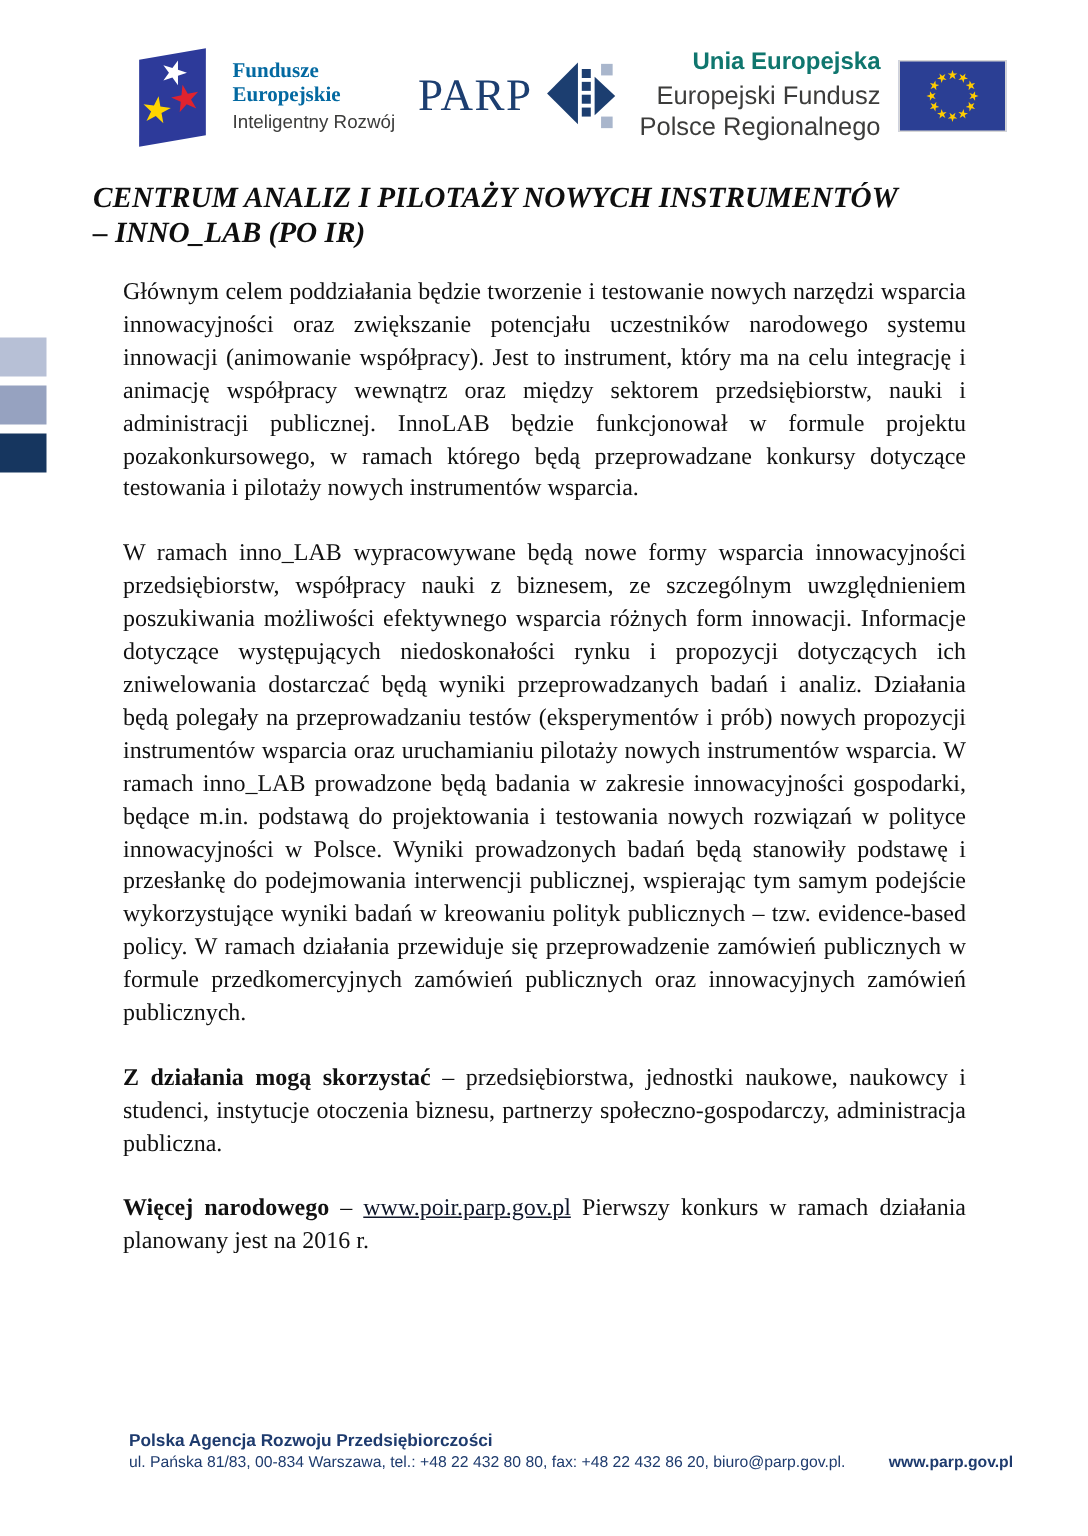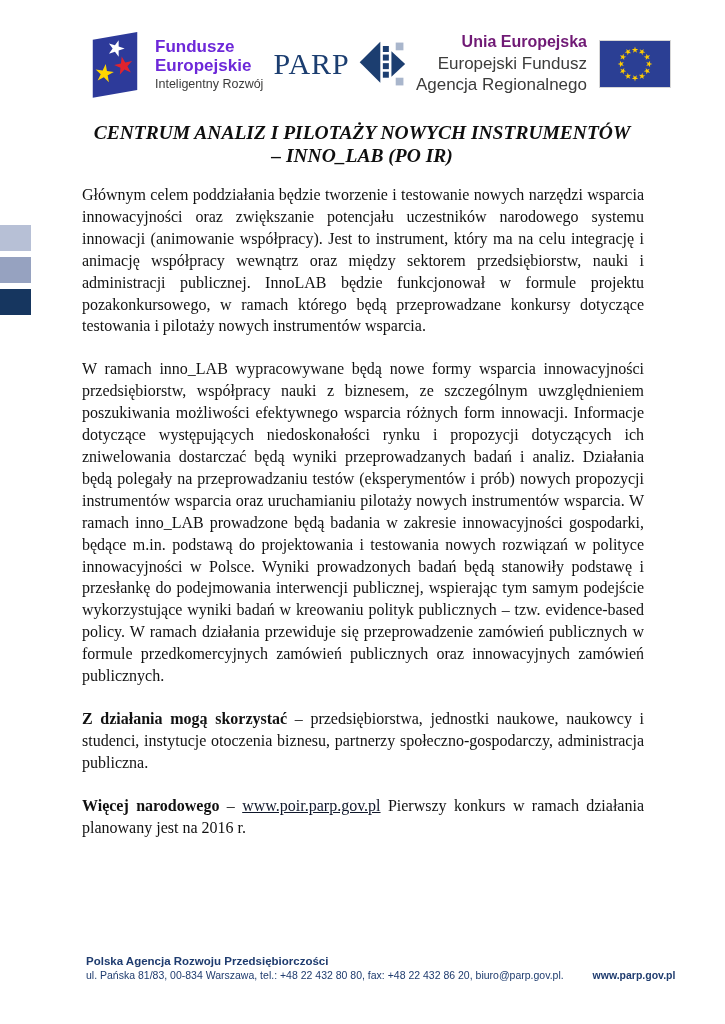--- a/index.html
+++ b/index.html
@@ -22,40 +22,40 @@
     left: 86px;
     width: 585px;
     height: 72px;
     display: flex;
     align-items: center;
     justify-content: space-between;
     font-family: "Liberation Sans", sans-serif;
   }
   .logo-group { display: flex; align-items: center; }
   .fe-text { margin-left: 11px; }
-  .fe-title { font-size: 17px; font-weight: bold; color: #6d28d9; line-height: 1.12; }
+  .fe-title { font-size: 14px; font-weight: bold; color: #0369a1; line-height: 1.12; font-family: Liberation Serif, serif; }
   .fe-sub { font-size: 12.5px; color: #3c3c3b; margin-top: 2px; }
   .parp-word {
     font-family: "Liberation Serif", serif;
     font-size: 30px;
     color: #1c3e70;
     letter-spacing: 1px;
     margin-right: 8px;
   }
   .eu-text { text-align: right; margin-right: 12px; }
-  .eu-title { font-size: 16px; font-weight: bold; color: #701a75; }
+  .eu-title { font-size: 16px; font-weight: bold; color: #0f766e; }
   .eu-sub { font-size: 17px; color: #3c3c3b; line-height: 1.25; margin-top: 2px; }
 
   
   .doc-title {
     position: absolute;
     top: 121px;
     left: 62px;
     width: 600px;
-    text-align: center;
+    text-align: left;
     font-size: 19.5px;
     font-weight: bold;
     font-style: italic;
     line-height: 23px;
     color: #0f0f0f;
   }
 
   
   .content {
     position: absolute;
@@ -127,21 +127,21 @@
         <rect x="44" y="44" width="9" height="9" fill="#a9b6cc"></rect>
         <polygon points="39,13 55,28 39,43" fill="#1c3e70"></polygon>
       </svg>
     </div>
 
     <div class="logo-group">
       <div class="eu-text">
         <div class="eu-title">Unia Europejska</div>
         <div class="eu-sub">
           <div>Europejski Fundusz</div>
-          <div>Agencja Regionalnego</div>
+          <div>Polsce Regionalnego</div>
         </div>
       </div>
       <svg width="72" height="48" viewBox="0 0 72 48">
         <rect x="0" y="0" width="72" height="48" fill="#2b3f94" stroke="#d6d6d6" stroke-width="2"></rect>
         <g fill="#ffcc00">
           <use href="#star" transform="rotate(0 36 24) translate(36,10) scale(3.4)"></use>
           <use href="#star" transform="rotate(30 36 24) translate(36,10) scale(3.4)"></use>
           <use href="#star" transform="rotate(60 36 24) translate(36,10) scale(3.4)"></use>
           <use href="#star" transform="rotate(90 36 24) translate(36,10) scale(3.4)"></use>
           <use href="#star" transform="rotate(120 36 24) translate(36,10) scale(3.4)"></use>

